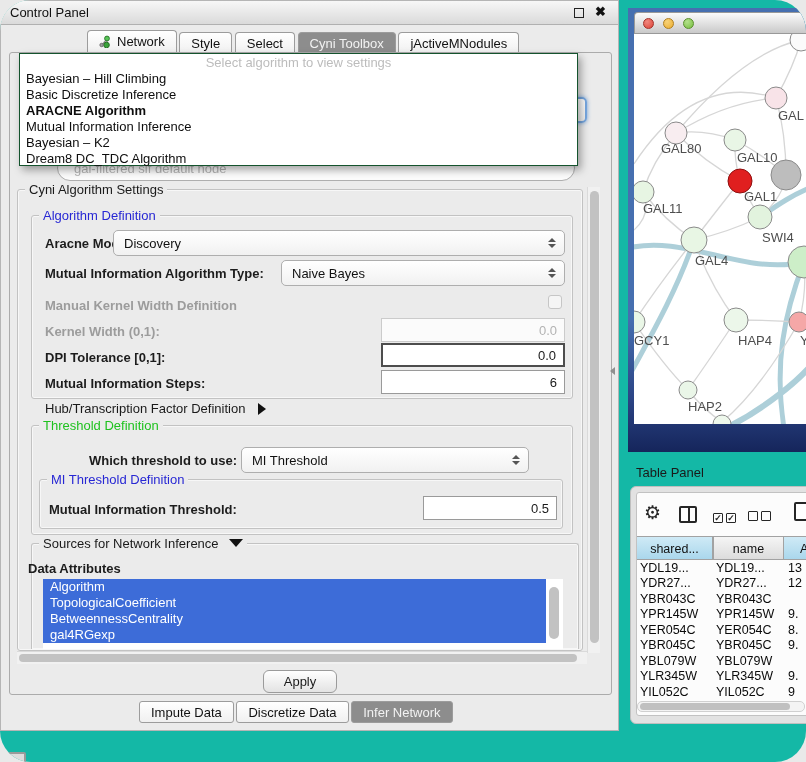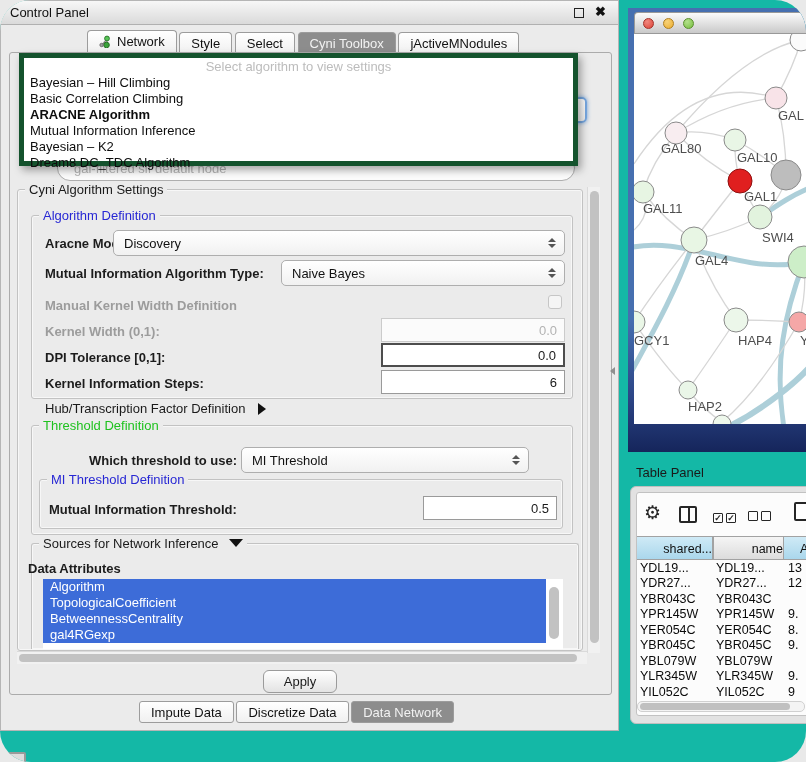--- a/index.html
+++ b/index.html
@@ -49,21 +49,21 @@
               border-radius:3px; background:#f5f5f5; }
 
   
   .group { position:absolute; border:1px solid #c2c2c2; border-radius:3px;
            box-shadow:inset 0 0 0 1px rgba(255,255,255,.6); }
   .gtitle { position:absolute; background:#ebebeb; padding:0 4px; white-space:nowrap; font-size:13px; }
   .t-black { color:#1a1a1a; } .t-blue { color:#2727d4; } .t-green { color:#1fc21f; }
 
   
   .popup { position:absolute; left:18px; top:52px; width:559px; height:113px; background:#fff;
-           border:5px solid #14532d; box-shadow:3px 4px 8px rgba(0,0,0,.35); z-index:40; }
+           border:1px solid #14532d; box-shadow:3px 4px 8px rgba(0,0,0,.35); z-index:40; }
   .popup .ph { height:17px; line-height:17px; text-align:center; color:#bcbcbc; }
   .popup .it { height:16px; line-height:16px; padding-left:6px; color:#0d0d0d; white-space:nowrap; }
   .popup .it.bold { font-weight:bold; }
 
   
   .srclist { position:absolute; left:42px; top:578px; width:520px; height:70px; background:#fff; overflow:hidden; }
   .srclist .row { width:503px; height:16px; line-height:16px; padding-left:7px;
                   background:#3d6cd8; color:#fff; white-space:nowrap; }
   .vthumb { position:absolute; border-radius:5px; background:#c2c2c2; }
   .sb-track-v { position:absolute; background:#f1f1f1; border-left:1px solid #dadada; }
@@ -89,21 +89,21 @@
   .tp-inner { position:absolute; left:636px; top:492px; width:180px; height:224px;
               background:#fcfcfc; border:1px solid #c2c2c2; border-radius:3px; }
   .gear { position:absolute; left:644px; top:502px; font-size:19px; color:#262626; line-height:22px; }
   .ic-cols { position:absolute; left:679px; top:506px; width:18px; height:17px;
              border:2px solid #262626; border-radius:2px; }
   .ic-cols i { position:absolute; left:50%; top:0; bottom:0; width:2px; background:#262626; }
   .cb { display:inline-block; width:10px; height:10px; border:1.5px solid #262626; border-radius:1px;
         font-size:9px; line-height:9px; text-align:center; color:#262626; font-weight:bold; margin-right:3px; }
   .ic-doc { position:absolute; left:794px; top:502px; width:15px; height:19px;
             border:2px solid #262626; border-radius:2px; background:#fff; }
-  .th { position:absolute; top:536px; height:24px; line-height:24px; text-align:right;
+  .th { position:absolute; top:536px; height:24px; line-height:24px; text-align:center;
         font-size:12.5px; color:#111; border:1px solid #a2a2a2; border-left:none; }
   .th.blue { background:linear-gradient(#cfeaf6,#aad7ec); }
   .th.gray { background:linear-gradient(#f5f5f5,#dcdcdc); border-left:1px solid #a2a2a2; }
   .trow { position:absolute; height:15.5px; line-height:15.5px; font-size:12.5px; color:#0a0a0a; white-space:nowrap; }
   .trow span { position:absolute; overflow:hidden; }
   .hthumb { position:absolute; background:#c0c0c0; border-radius:4px; }
 
   .mini-icon { position:absolute; left:8px; top:752px; width:18px; height:14px;
                border:2px solid #9a9a9a; background:#dddddd; border-radius:2px; }
   .split-arrow { position:absolute; left:610px; top:367px; width:0; height:0;
@@ -158,21 +158,21 @@
         </span>
     </div>
 
     <div class="combo" style="left:56px; top:154px; width:518px; border-radius:13px; z-index:10; background:#fcfcfc;">
       <span class="ctext" style="color:#b4b4b4; padding-left:16px;">gal-filtered sif default node</span>
     </div>
 
     <div class="popup">
       <div class="ph">Select algorithm to view settings</div>
       <div class="it">Bayesian – Hill Climbing</div>
-      <div class="it">Basic Correlation Climbing</div>
+      <div class="it">Basic Discretize Inference</div>
       <div class="it bold">ARACNE Algorithm</div>
       <div class="it">Mutual Information Inference</div>
       <div class="it">Bayesian – K2</div>
       <div class="it">Dream8 DC_TDC Algorithm</div>
     </div>
 
     <div class="group" style="left:16px; top:188px; width:566px; height:462px;"></div>
     <span class="gtitle t-black" style="left:24px; top:181px;">Cyni Algorithm Settings</span>
 
     <div class="group" style="left:30px; top:214px; width:542px; height:184px;"></div>
@@ -202,21 +202,21 @@
     <span class="lbl dis" style="left:44px; top:323px;">Kernel Width (0,1):</span>
     <div class="field disabled" style="left:380px; top:317px; width:184px;">
       <span>0.0</span>
     </div>
 
     <span class="lbl" style="left:44px; top:349px;">DPI Tolerance [0,1]:</span>
     <div class="field focus" style="left:380px; top:342px; width:184px;">
       <span>0.0</span>
     </div>
 
-    <span class="lbl" style="left:44px; top:375px;">Kernel Information Steps:</span>
+    <span class="lbl" style="left:44px; top:375px;">Mutual Information Steps:</span>
     <div class="field" style="left:380px; top:369px; width:184px;">
       <span>6</span>
     </div>
 
     <span style="position:absolute; left:44px; top:400px; color:#1a1a1a;">
       <span>Hub/Transcription Factor Definition</span>
       <span style="display:inline-block; margin-left:9px; width:0; height:0; border-top:6px solid transparent; border-bottom:6px solid transparent; border-left:8px solid #111; vertical-align:-2px;"></span>
     </span>
 
     <div class="group" style="left:30px; top:424px; width:542px; height:110px;"></div>
@@ -263,21 +263,21 @@
     <div class="apply-btn">Apply</div>
 
     <div class="tabs-bottom">
       <span class="tab">
           <span>Impute Data</span>
         </span>
       <span class="tab">
           <span>Discretize Data</span>
         </span>
       <span class="tab sel">
-          <span>Data Network</span>
+          <span>Infer Network</span>
         </span>
     </div>
   </div>
 
   <div class="split-arrow"></div>
 
   <div class="net-window">
     <div class="net-titlebar">
       <span class="light" style="left:8px;  background:radial-gradient(circle at 35% 30%, #f0887f, #dd4338); border:1px solid #a33129;"></span>
       <span class="light" style="left:28px; background:radial-gradient(circle at 35% 30%, #f7d27a, #ecae2f); border:1px solid #b07f1f;"></span>

